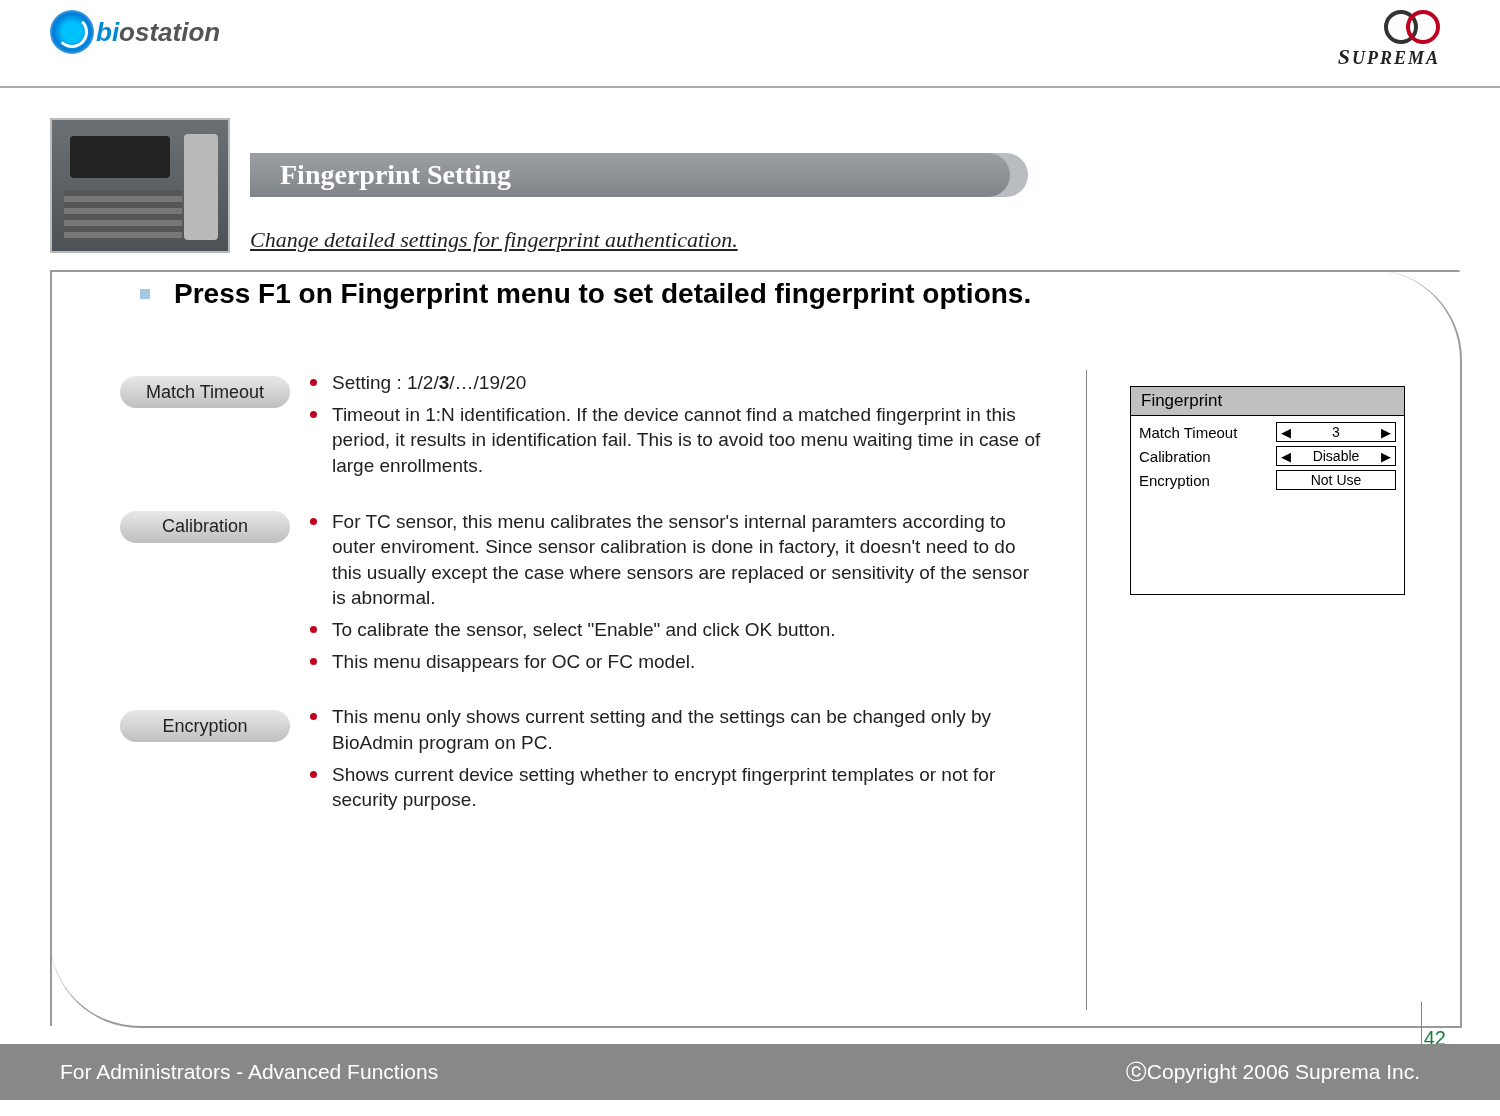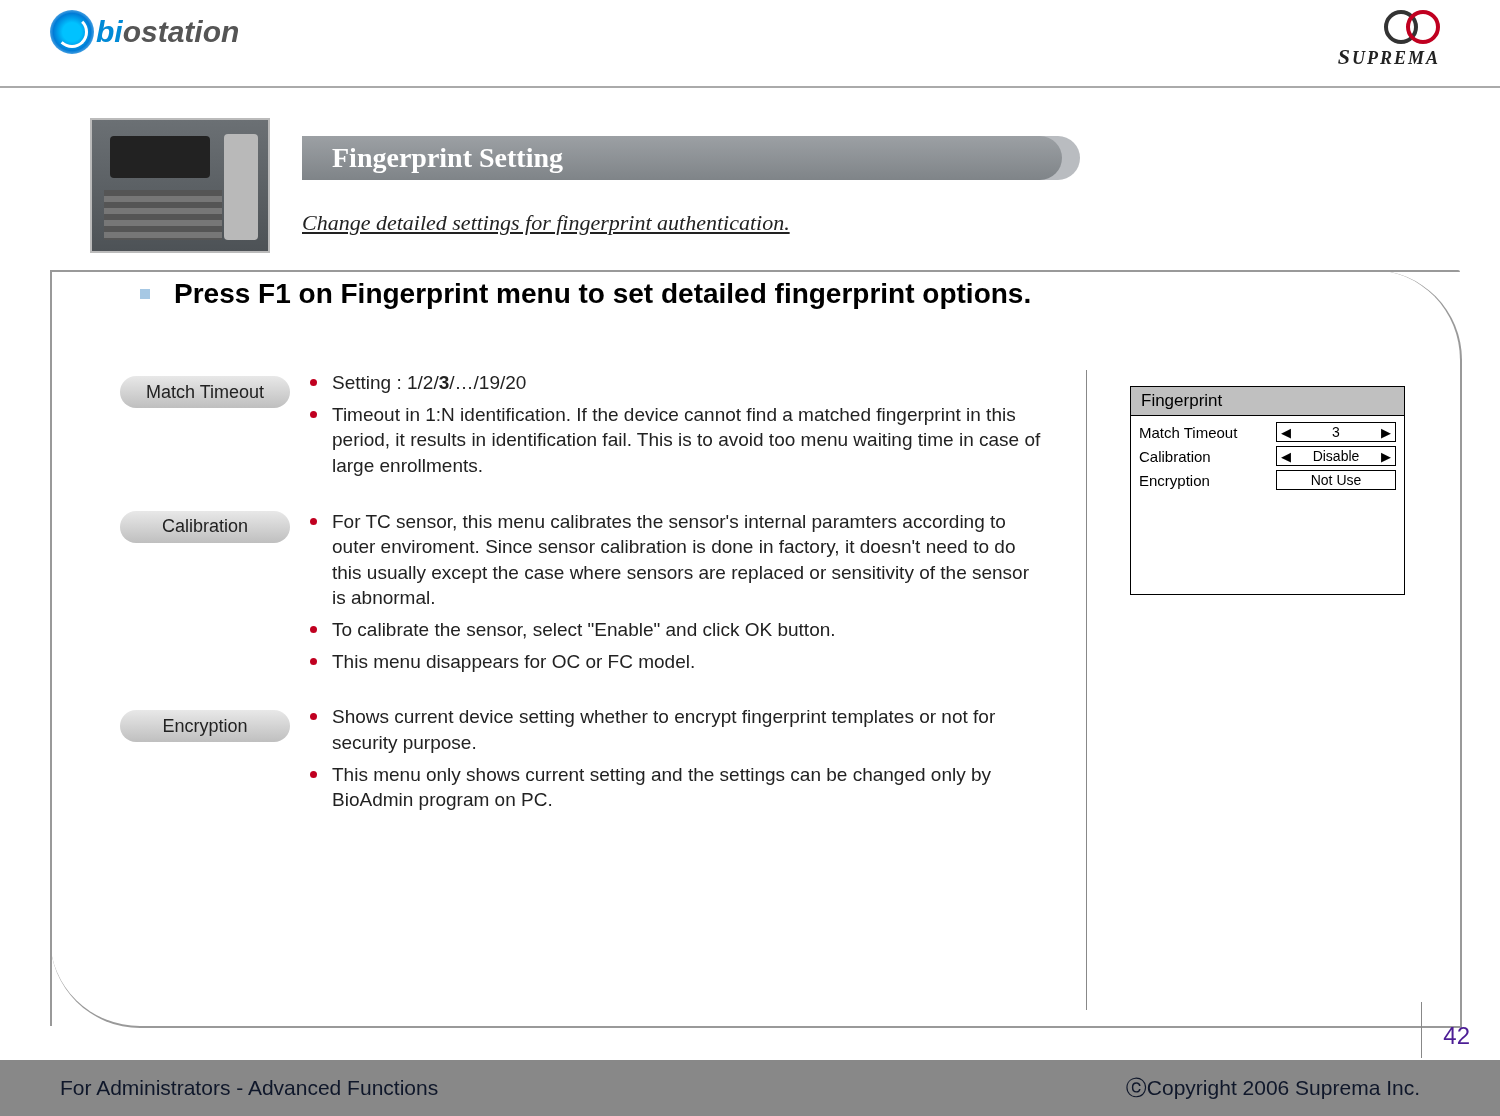--- a/index.html
+++ b/index.html
@@ -16,21 +16,21 @@
     height: 88px;
     display: flex;
     justify-content: space-between;
     align-items: flex-start;
     padding: 10px 60px 0 50px;
     border-bottom: 2px solid #888;
   }
   .logo-bio {
     display: flex;
     align-items: center;
-    font-size: 30px;
+    font-size: 26px;
     font-style: italic;
     font-weight: bold;
     color: #555;
   }
   .logo-bio .swirl {
     width: 44px; height: 44px;
     border-radius: 50%;
     background: radial-gradient(circle at 50% 50%, #00c2ff 0%, #00c2ff 30%, #007bd6 60%, #fff 100%);
     margin-right: 2px;
     position: relative;
@@ -58,21 +58,21 @@
   .logo-suprema .txt{
     font-family: "Times New Roman", serif;
     font-weight:bold; letter-spacing:2px; font-size:22px; color:#222;
     display:block;
   }
   .logo-suprema .txt .u{ font-size:18px; }
 
   
   .title-row{
     position:absolute; top:118px; left:50px; right:40px;
-    display:flex; align-items:center; gap:32px;margin-left:40px;
+    display:flex; align-items:flex-end; gap:20px;
   }
   .device-thumb{
     width:180px; height:135px; background:#888; border:2px solid #bbb;
     position:relative; flex-shrink:0;
     background:linear-gradient(#6b7074,#4d5256);
   }
   .device-thumb::before{
     content:""; position:absolute; top:16px; left:18px; width:100px; height:42px;
     background:#222; border-radius:4px;
   }
@@ -169,27 +169,27 @@
   .lcd-select{
     width:120px; height:20px; border:1.5px solid #000; display:flex; align-items:center; justify-content:space-between;
     padding:0 4px; font-size:14px; background:#fff;
   }
   .lcd-arrow{ font-size:13px; line-height:1;}
   .lcd-select.noarrow{ justify-content:center;}
   .lcd-select .val{flex:1; text-align:center;}
 
   
   .footer{
-    position:absolute; left:0; right:0; bottom:0; height:56px;
-    background:#888; color:#0f172a;
+    position:absolute; left:0; right:0; bottom:16px; height:56px;
+    background:#888; color:#ffffff;
     display:flex; align-items:center; justify-content:space-between;
     padding:0 80px 0 60px; font-size:21px;
   }
   .page-num{
-    position:absolute; right:30px; bottom:66px; font-size:24px; color:#4c1d95;
+    position:absolute; right:54px; bottom:66px; font-size:20px; color:#15803d;
   }
   .page-num-line{
     position:absolute; right:78px; bottom:58px; width:1px; height:56px; background:#888;
   }
   .top-gray-line{
     position:absolute; top:86px; left:0; right:0; height:2px; background:#aaa;
   }
 </style>
 </head>
 <body>
@@ -249,22 +249,22 @@
             <li>To calibrate the sensor, select "Enable" and click OK button.</li>
             <li>This menu disappears for OC or FC model.</li>
           </ul>
         </div>
       </div>
 
       <div class="item">
         <div class="pill">Encryption</div>
         <div class="desc">
           <ul>
+            <li>This menu only shows current setting and the settings can be changed only by BioAdmin program on PC.</li>
             <li>Shows current device setting whether to encrypt fingerprint templates or not for security purpose.</li>
-            <li>This menu only shows current setting and the settings can be changed only by BioAdmin program on PC.</li>
           </ul>
         </div>
       </div>
 
     </div>
 
     <div class="vline"></div>
 
     <div class="screen-col">
       <div class="lcd">

